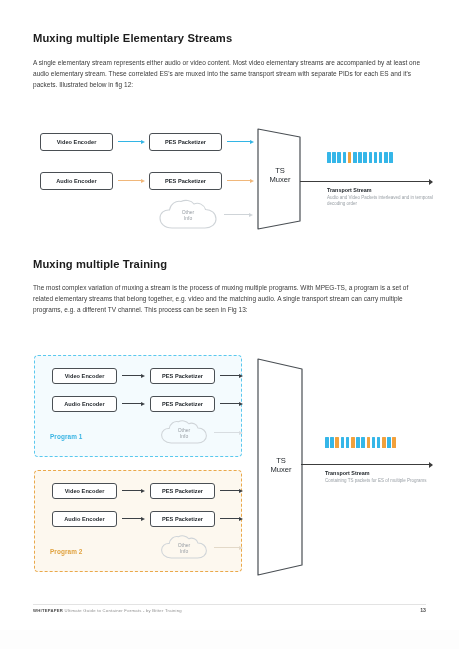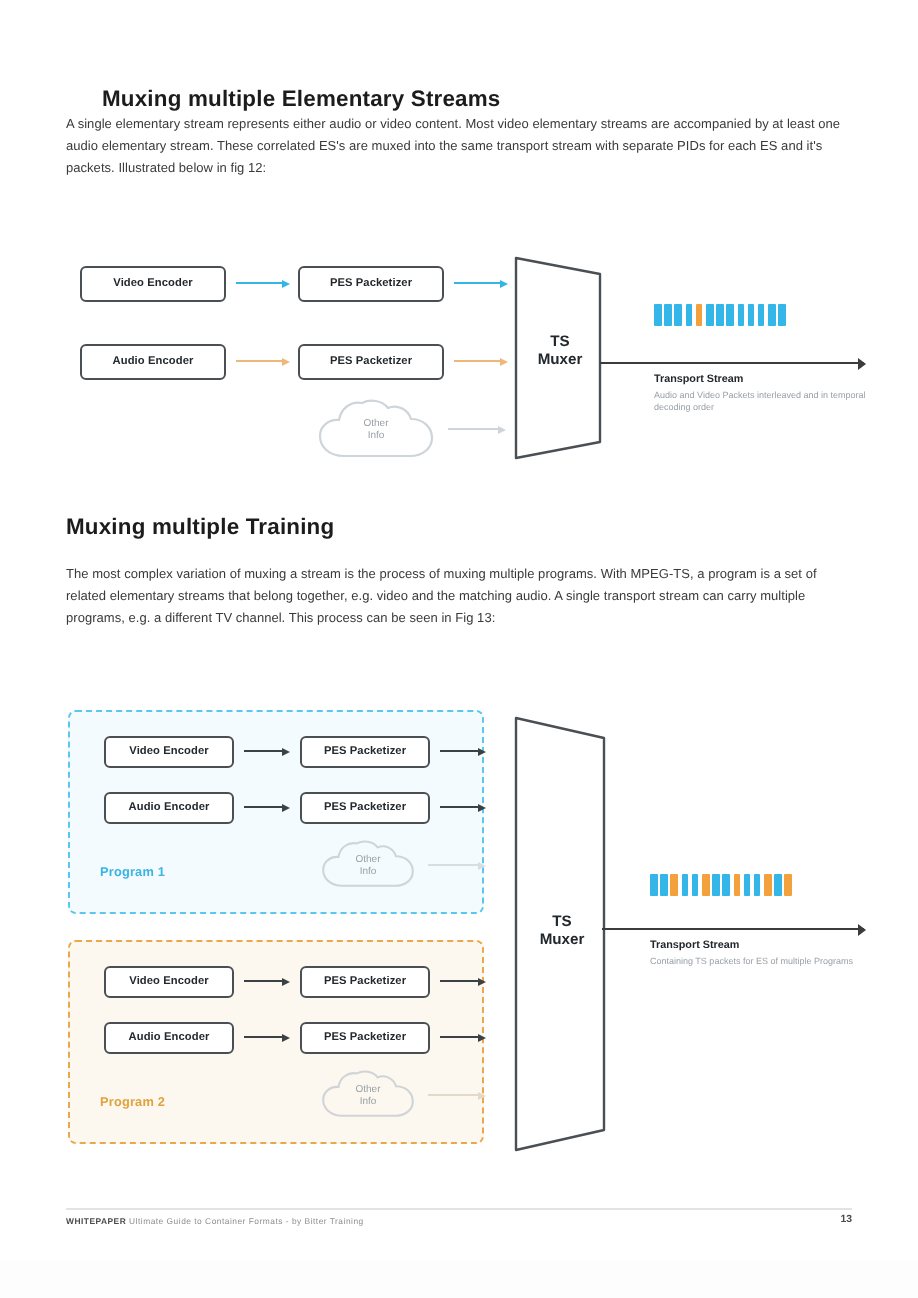--- a/index.html
+++ b/index.html
@@ -81,21 +81,21 @@
   
   .muxer {
     position: absolute;
   }
   .muxer svg { display: block; }
   .muxer-label {
     position: absolute;
     width: 100%;
     text-align: center;
     font-size: 7.6px;
-    font-weight: 700;
+    font-weight: 400;
     color: #23282d;
     line-height: 9.4px;
   }
 
   
   .cloud { position: absolute; }
   .cloud svg { display: block; }
   .cloud-label {
     position: absolute;
     width: 100%;
@@ -192,21 +192,21 @@
     left: 0; top: 630px;
     width: 459px; height: 19px;
     background: #fdfdfd;
   }
 </style>
 </head>
 <body>
 
 <div class="page">
 
-  <div class="section-title" style="left:33px; top:44px;margin-left:18px;">Muxing multiple Elementary Streams</div>
+  <div class="section-title" style="left:33px; top:32px;">Muxing multiple Elementary Streams</div>
 
   <div class="body-copy" style="left:33px; top:57px; width:394px;">A single elementary stream represents either audio or video content. Most video elementary streams are accompanied by at least one audio elementary stream. These correlated ES's are muxed into the same transport stream with separate PIDs for each ES and it's packets. Illustrated below in fig 12:</div>
 
   <div>
 
     <div class="node-box" style="left:40px; top:133px; width:73px; height:18px;">
       <span>Video Encoder</span>
     </div>
     <div class="arrow" style="left:118px; top:141px; width:26px; color:#33b5e5;">
         <span class="shaft"></span>

